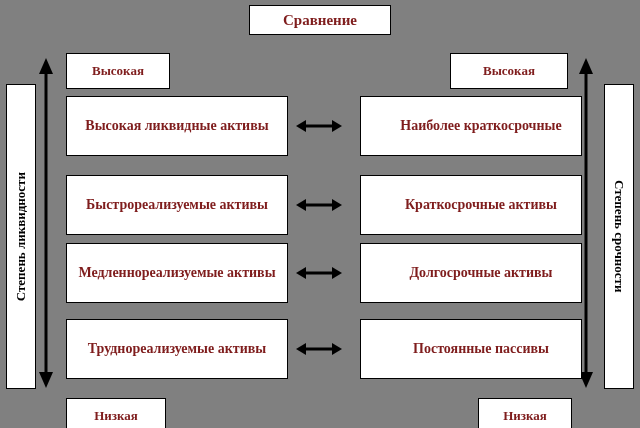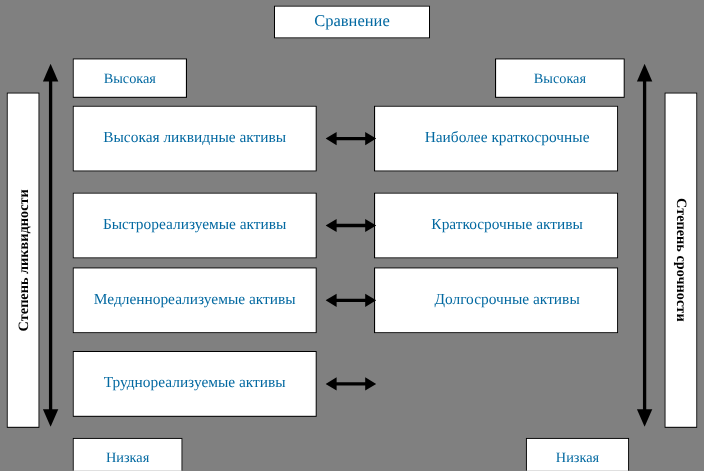--- a/index.html
+++ b/index.html
@@ -20,22 +20,22 @@
   }
   .box {
     position: absolute;
     background: #ffffff;
     border: 1px solid #000000;
     box-sizing: border-box;
     display: flex;
     align-items: center;
     justify-content: center;
     text-align: right;
-    font-weight: normal;
-    color: #0369a1;
+    font-weight: bold;
+    color: #7f1d1d;
     line-height: 1.25;
   }
   .title-box {
     left: 249px;
     top: 5px;
     width: 142px;
     height: 30px;
     font-size: 15px;
   }
   .corner-box {
@@ -46,21 +46,21 @@
   .hi-right { left: 450px; top: 53px;  width: 118px; }
   .lo-left  { left: 66px;  top: 398px; width: 100px; }
   .lo-right { left: 478px; top: 398px; width: 94px;  }
 
   .item-box {
     font-size: 14px;
     width: 222px;
     height: 60px;
   }
   .col-left  { left: 66px; }
-  .col-right { left: 340px; padding-left: 20px; }
+  .col-right { left: 360px; padding-left: 20px; }
   .row1 { top: 96px; }
   .row2 { top: 175px; }
   .row3 { top: 243px; }
   .row4 { top: 319px; }
 
   .side-box {
     position: absolute;
     background: #ffffff;
     border: 1px solid #000000;
     box-sizing: border-box;
@@ -130,20 +130,21 @@
   </svg>
 
   <div class="box item-box col-left row1">Высокая ликвидные активы</div>
   <div class="box item-box col-left row2">Быстрореализуемые активы</div>
   <div class="box item-box col-left row4">Труднореализуемые активы</div>
   <div class="box item-box col-left row3">Медленнореализуемые активы</div>
 
   <div class="box item-box col-right row1">Наиболее краткосрочные</div>
   <div class="box item-box col-right row2">Краткосрочные активы</div>
   <div class="box item-box col-right row3">Долгосрочные активы</div>
+  <div class="box item-box col-right row4">Постоянные пассивы</div>
 
   <svg class="h-arrow ha1" viewBox="0 0 46 16">
     <line x1="6" y1="8" x2="40" y2="8" stroke="#000" stroke-width="3"></line>
     <polygon points="0,8 10,2 10,14" fill="#000"></polygon>
     <polygon points="46,8 36,2 36,14" fill="#000"></polygon>
   </svg>
   <svg class="h-arrow ha2" viewBox="0 0 46 16">
     <line x1="6" y1="8" x2="40" y2="8" stroke="#000" stroke-width="3"></line>
     <polygon points="0,8 10,2 10,14" fill="#000"></polygon>
     <polygon points="46,8 36,2 36,14" fill="#000"></polygon>

